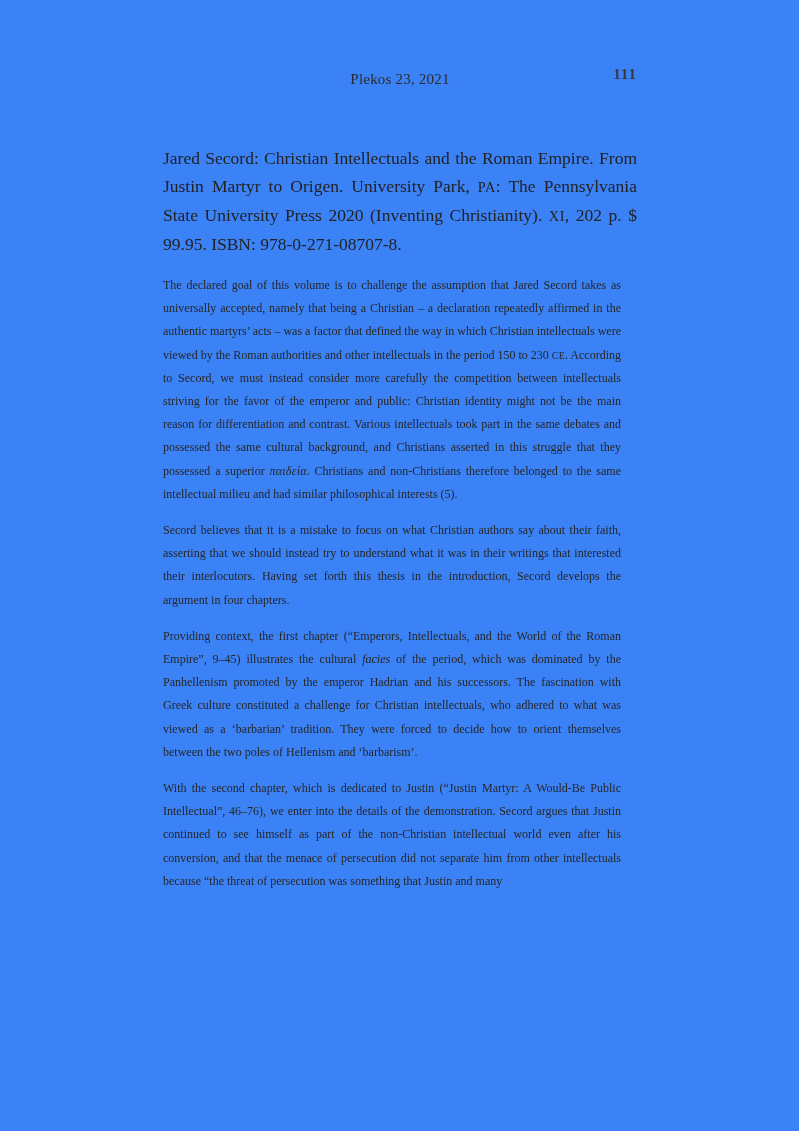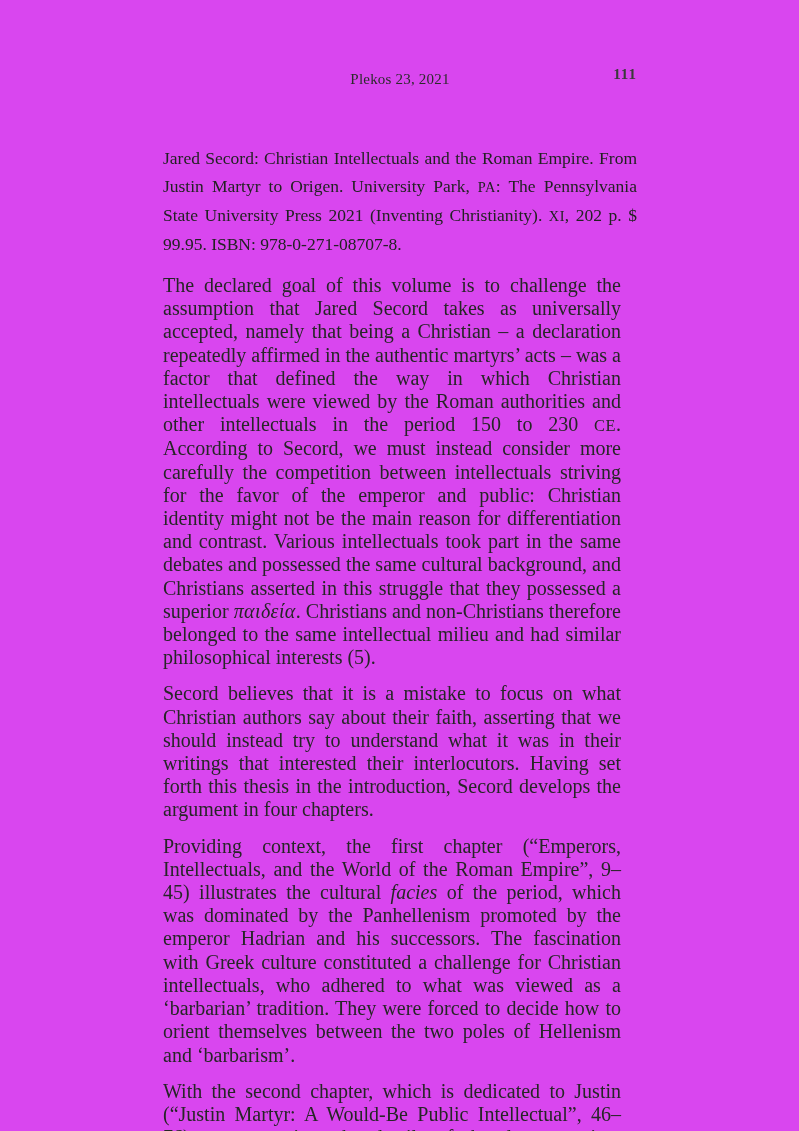--- a/index.html
+++ b/index.html
@@ -4,21 +4,21 @@
 <style>
   html, body {
     margin: 0;
     padding: 0;
     background: #ffffff;
   }
   .page {
     position: relative;
     width: 799px;
     height: 1131px;
-    background: #d946ef;
+    background: #3b82f6;
     font-family: "Liberation Serif", "DejaVu Serif", serif;
     color: #262626;
     overflow: hidden;
   }
   .running-header {
     position: absolute;
     left: 163px;
     top: 71px;
     width: 474px;
     font-size: 15px;
@@ -45,21 +45,21 @@
     width: 474px;
   }
   .bib-heading {
     font-size: 17.5px;
     line-height: 28px;
     text-align: justify;
     margin: 0 0 16px 0;
     color: #222222;
   }
   .content p.body-para {
-    font-size: 20px;
+    font-size: 12px;
     line-height: 23.2px;
     text-align: justify;
     margin: 0 16px 13px 0;
   }
   .sc {
     font-size: 0.82em;
     letter-spacing: 0.03em;
   }
   .it {
     font-style: italic;
@@ -74,21 +74,21 @@
 
 <div class="page">
 
   <div class="running-header">
     <span class="journal-title">Plekos 23, 2021</span>
     <span class="page-number">111</span>
   </div>
 
   <div class="content">
 
-    <p class="bib-heading"><span>Jared Secord: Christian Intellectuals and the Roman Empire. From Justin Martyr to Origen. University Park, </span><span class="sc">PA</span><span>: The Pennsylvania State University Press 2021 (Inventing Christianity). </span><span class="sc">XI</span><span>, 202 p. $ 99.95. ISBN: 978-0-271-08707-8.</span></p>
+    <p class="bib-heading"><span>Jared Secord: Christian Intellectuals and the Roman Empire. From Justin Martyr to Origen. University Park, </span><span class="sc">PA</span><span>: The Pennsylvania State University Press 2020 (Inventing Christianity). </span><span class="sc">XI</span><span>, 202 p. $ 99.95. ISBN: 978-0-271-08707-8.</span></p>
 
     <p class="body-para"><span>The declared goal of this volume is to challenge the assumption that Jared Secord takes as universally accepted, namely that being a Christian – a declaration repeatedly affirmed in the authentic martyrs’ acts – was a factor that defined the way in which Christian intellectuals were viewed by the Roman authorities and other intellectuals in the period 150 to 230 </span><span class="sc">CE</span><span>. According to Secord, we must instead consider more carefully the competition between intellectuals striving for the favor of the emperor and public: Christian identity might not be the main reason for differentiation and contrast. Various intellectuals took part in the same debates and possessed the same cultural background, and Christians asserted in this struggle that they possessed a superior </span><span class="greek">παιδεία</span><span>. Christians and non-Christians therefore belonged to the same intellectual milieu and had similar philosophical interests (5).</span></p>
 
     <p class="body-para"><span>Secord believes that it is a mistake to focus on what Christian authors say about their faith, asserting that we should instead try to understand what it was in their writings that interested their interlocutors. Having set forth this thesis in the introduction, Secord develops the argument in four chapters.</span></p>
 
     <p class="body-para"><span>Providing context, the first chapter (“Emperors, Intellectuals, and the World of the Roman Empire”, 9–45) illustrates the cultural </span><span class="it">facies</span><span> of the period, which was dominated by the Panhellenism promoted by the emperor Hadrian and his successors. The fascination with Greek culture constituted a challenge for Christian intellectuals, who adhered to what was viewed as a ‘barbarian’ tradition. They were forced to decide how to orient themselves between the two poles of Hellenism and ‘barbarism’.</span></p>
 
     <p class="body-para"><span>With the second chapter, which is dedicated to Justin (“Justin Martyr: A Would-Be Public Intellectual”, 46–76), we enter into the details of the demonstration. Secord argues that Justin continued to see himself as part of the non-Christian intellectual world even after his conversion, and that the menace of persecution did not separate him from other intellectuals because “the threat of persecution was something that Justin and many</span></p>
 
   </div>

